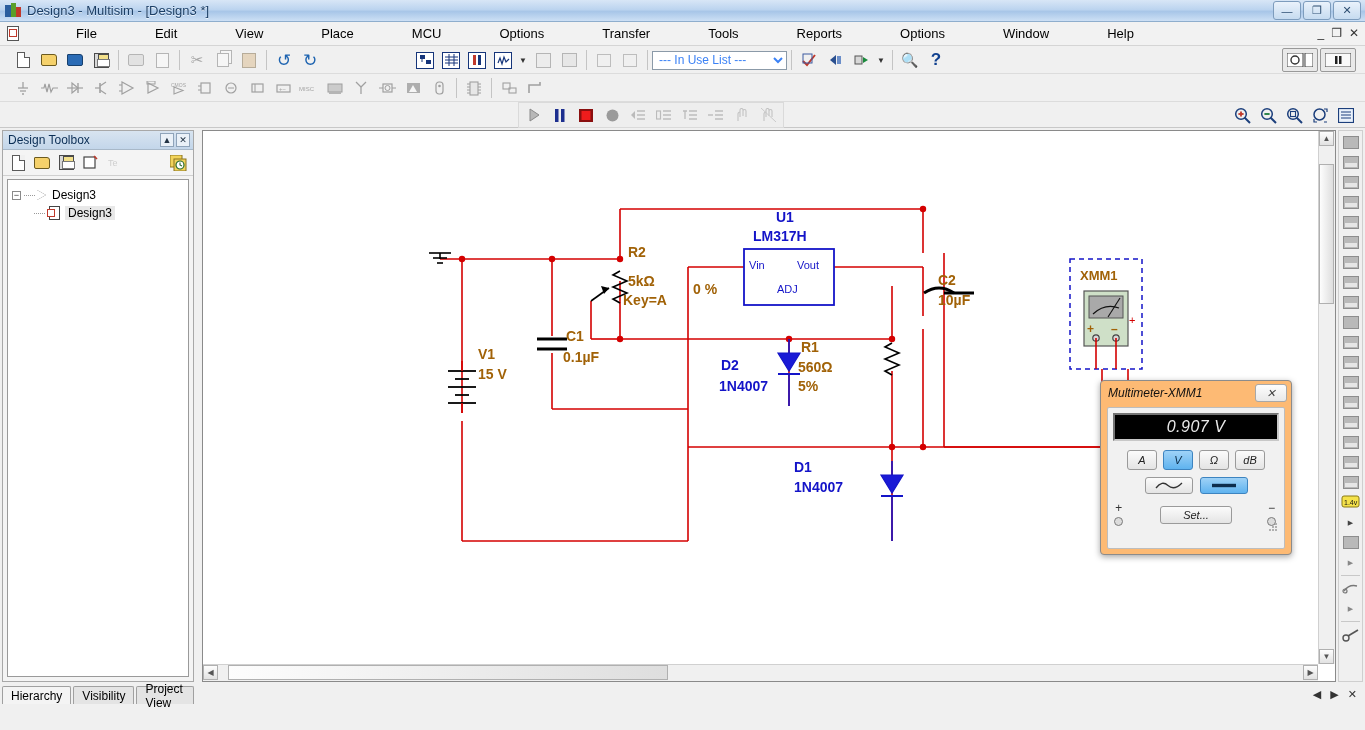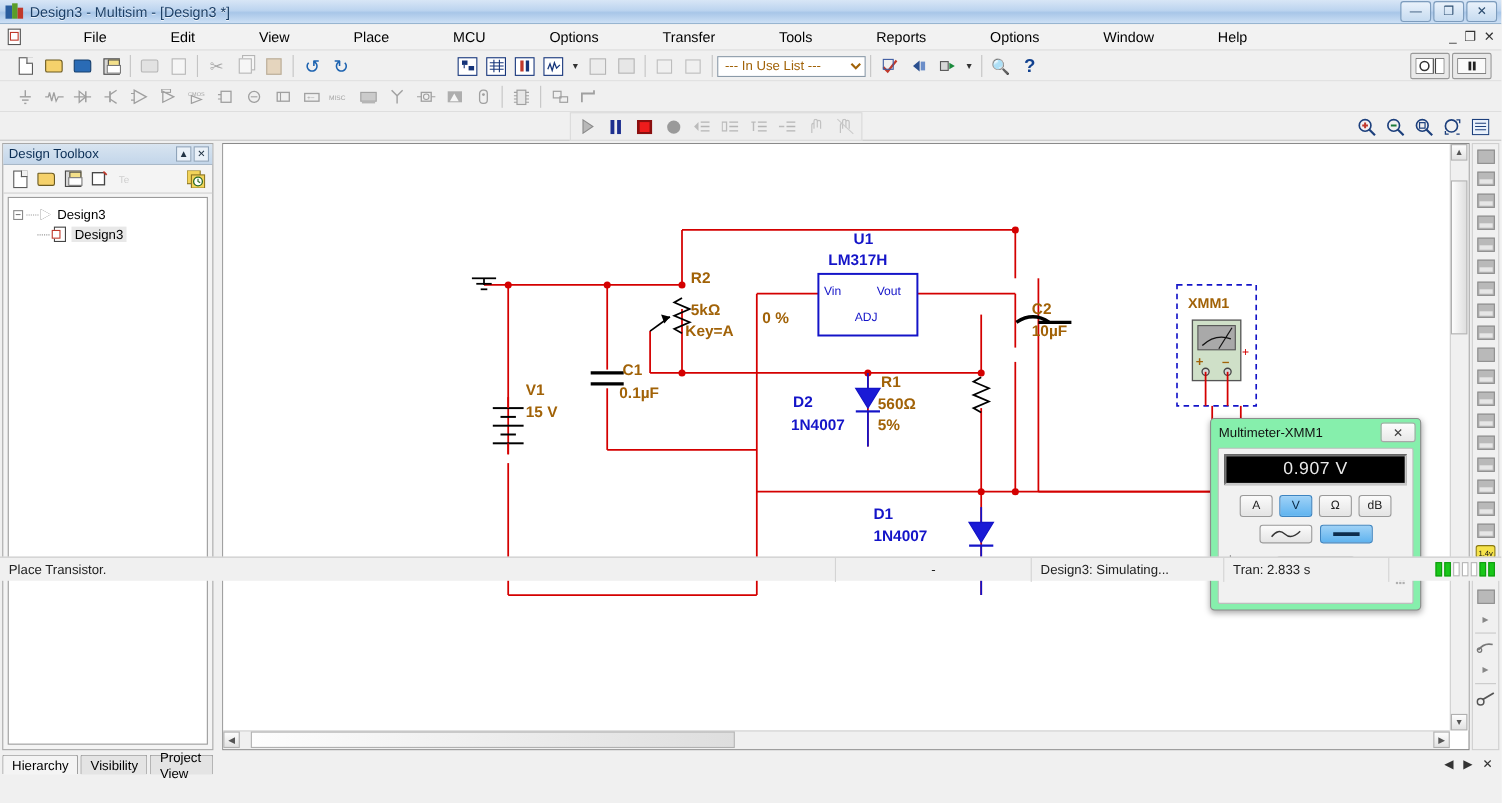--- a/index.html
+++ b/index.html
@@ -60,21 +60,21 @@
   .ticon {
     width:24px; height:24px; margin:0 1px; border:1px solid transparent; border-radius:2px;
     display:flex; align-items:center; justify-content:center; cursor:default;
     font-size:13px; color:#444;
   }
   .ticon.dim { opacity:.42; }
   .tsep { width:1px; height:20px; background:#c4c4c4; margin:0 4px; }
 
   .inuse-select {
     height:19px; width:135px; font-size:12px; font-family:"Liberation Sans",sans-serif;
-    border:1px solid #8b9aa8; background:#fff; color:#a16207;
+    border:1px solid #8b9aa8; background:#fff; color:#3b82f6;
     padding:0 2px;
   }
 
   
   .gl { display:inline-block; }
   .gl-new { width:13px; height:16px; background:#fff; border:1.3px solid #5a5a5a; position:relative;}
   .gl-new:after{content:"";position:absolute;right:-1px;top:-1px;width:5px;height:5px;background:#f0f0f0;border-left:1.3px solid #5a5a5a;border-bottom:1.3px solid #5a5a5a;}
   .gl-open { width:16px; height:12px; background:#f5d16b; border:1.3px solid #6b5a20; border-radius:1px 3px 2px 2px;}
   .gl-open2 { width:16px; height:12px; background:#2a6bb5; border:1.3px solid #17406e; border-radius:1px 3px 2px 2px;}
   .gl-save { width:15px; height:15px; background:#d8d8d8; border:1.4px solid #4a4a4a; position:relative;}
@@ -187,22 +187,23 @@
     font-size:12px; color:#222;
   }
   .sb-cell { height:22px; display:flex; align-items:center; padding:0 8px; border-right:1px solid #d4d4d4;}
   .sb-meter { display:flex; gap:2px; align-items:center; margin-left:auto; padding-right:6px;}
   .sb-bar { width:6px; height:13px; border:1px solid #b4b4b4; background:#fff;}
   .sb-bar.on { background:#18c718; border-color:#0f9a0f;}
 
   
   .mm-dialog {
     position:absolute; left:1100px; top:380px; width:192px; height:175px;
-    background:#86efac; border:1px solid #8c8c8c; border-radius:4px;
+    background:#fdba74; border:1px solid #8c8c8c; border-radius:4px;
     box-shadow:0 2px 6px rgba(0,0,0,.35);
+    font-style:italic;
   }
   .mm-title {
     height:24px; display:flex; align-items:center; padding-left:7px;
     font-size:12px; color:#111;
   }
   .mm-close {
     position:absolute; right:4px; top:3px; width:32px; height:18px;
     border:1px solid #a8a8a8; border-radius:3px; background:linear-gradient(to bottom,#fdfdfd,#e8e8e8);
     display:flex;align-items:center;justify-content:center;font-size:11px;color:#444;cursor:default;
   }
@@ -1079,29 +1080,14 @@
             <i style="right:3px;bottom:0;"></i>
             <i style="right:6px;bottom:0;"></i>
           <i style="right:0;bottom:3px;"></i>
             <i style="right:3px;bottom:3px;"></i>
           <i style="right:0;bottom:6px;"></i>
         </div>
       </div>
     </div>
   </div>
 
-  <div class="statusbar">
-    <div class="sb-cell" style="width:760px;">Place Transistor.</div>
-    <div class="sb-cell" style="width:178px; justify-content:center;">-</div>
-    <div class="sb-cell" style="width:175px;">Design3: Simulating...</div>
-    <div class="sb-cell" style="width:150px;">Tran: 2.833 s</div>
-    <div class="sb-meter">
-      <div class="sb-bar on"></div>
-      <div class="sb-bar on"></div>
-      <div class="sb-bar"></div>
-      <div class="sb-bar"></div>
-      <div class="sb-bar"></div>
-      <div class="sb-bar on"></div>
-      <div class="sb-bar on"></div>
-    </div>
-  </div>
 
 </div>
 
 </body></html>

